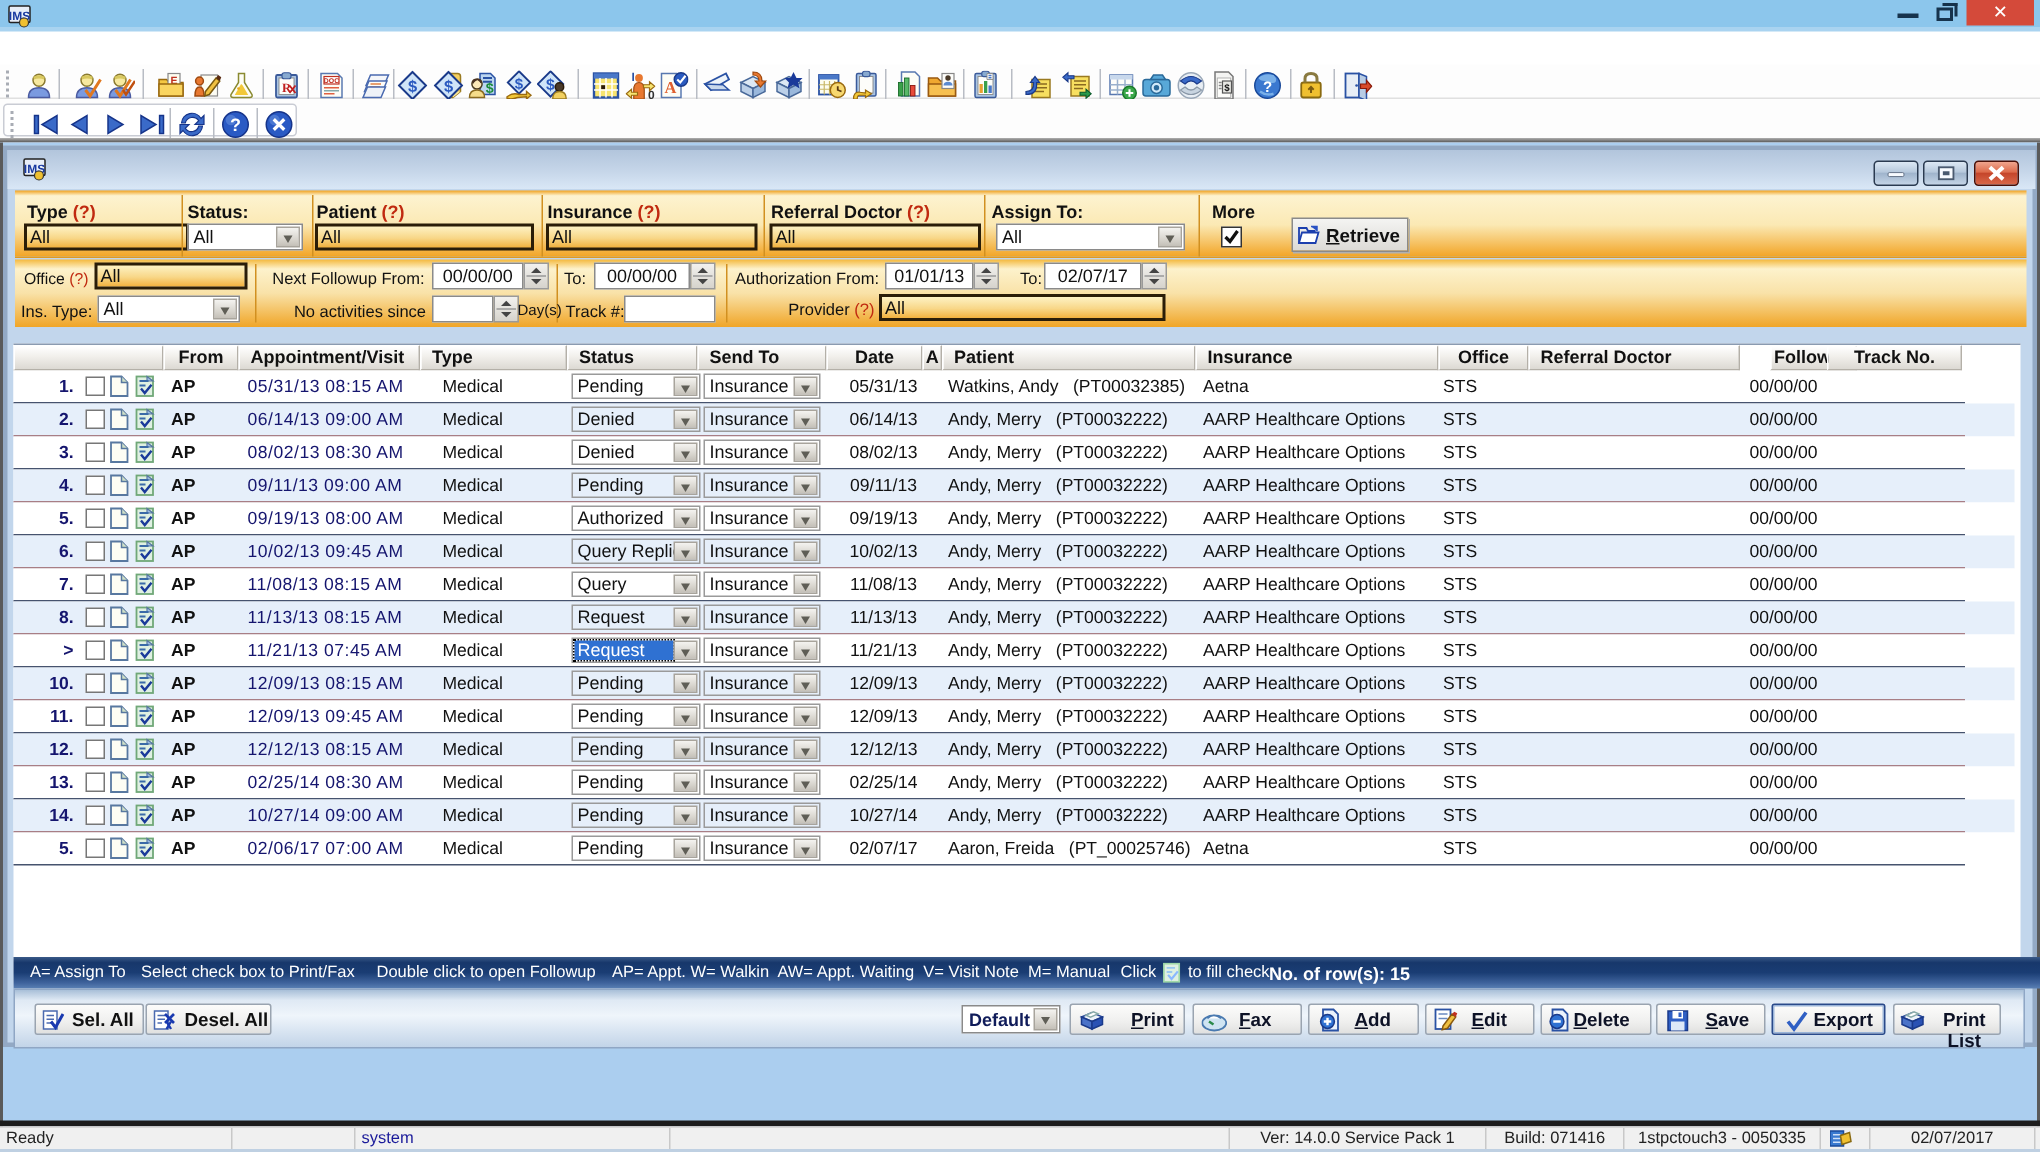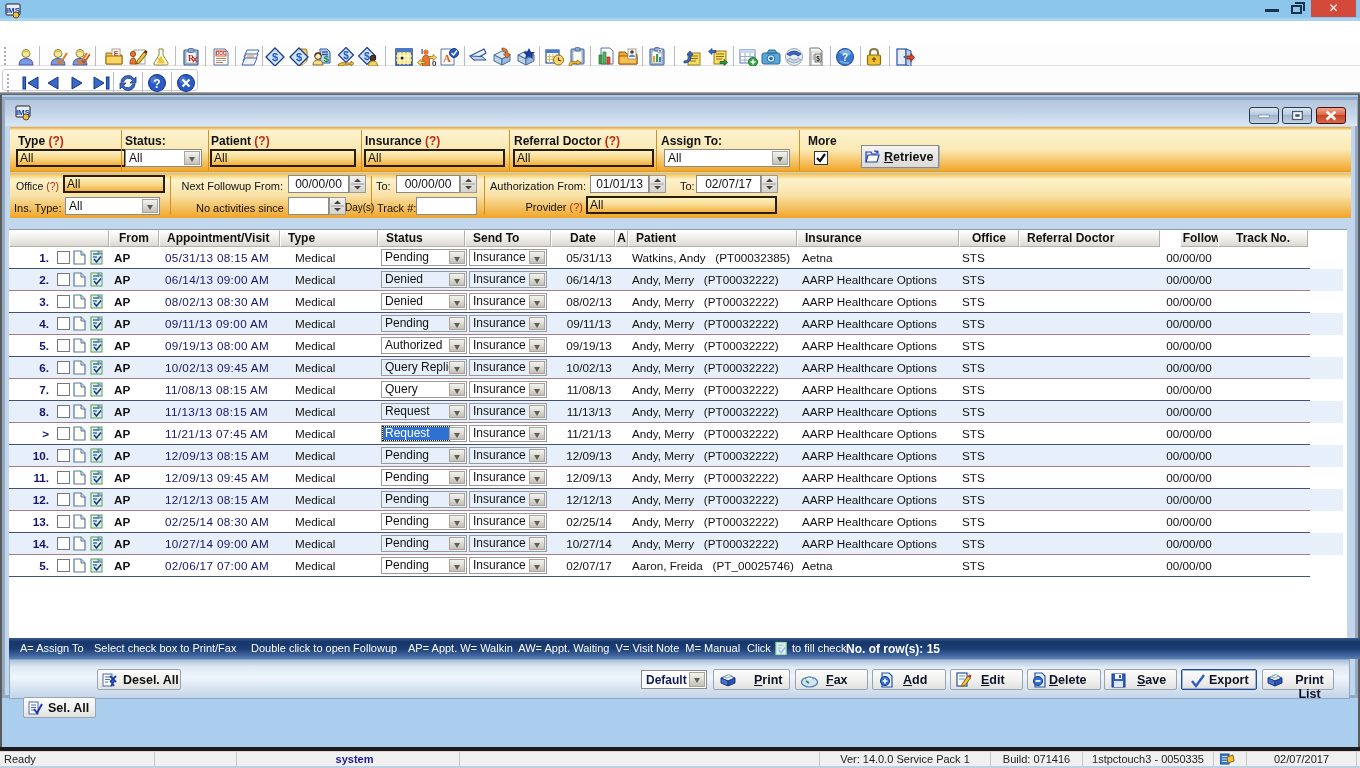--- a/index.html
+++ b/index.html
@@ -911,21 +911,21 @@
         <svg width="13" height="15" viewBox="0 0 14 15" style="position:absolute;left:766px;top:3px">
             <rect x="1" y="1" width="11" height="13" fill="#dff0e2" stroke="#9fd8a8" stroke-width="1.2"></rect>
             <line x1="3" y1="4" x2="9" y2="4" stroke="#9ac8f0" stroke-width="1.4"></line>
             <line x1="3" y1="7" x2="7" y2="7" stroke="#9ac8f0" stroke-width="1.4"></line>
             <path d="M4 9 L6.5 12 L11 6.5" stroke="#8ab8ff" stroke-width="1.6" fill="none"></path>
           </svg>
         <span class="ibt" style="left:783px">to fill check</span>
         <span class="ibt" style="left:837px"><b>No. of row(s): 15</b></span>
       </div>
       <div class="abs" id="btnbar">
-        <div class="btn" style="left:13px;width:73px;margin-top:28px;">
+        <div class="btn" style="left:13px;width:73px;">
           <svg width="15" height="14" viewBox="0 0 15 14" style="position:absolute;left:4px;top:3px">
               <rect x="1" y="1" width="9" height="12" fill="#fff" stroke="#4a6ab0" stroke-width="1"></rect>
               <line x1="3" y1="4" x2="8" y2="4" stroke="#4a6ab0"></line>
               <line x1="3" y1="6.5" x2="8" y2="6.5" stroke="#4a6ab0"></line>
               <line x1="3" y1="9" x2="6" y2="9" stroke="#4a6ab0"></line>
               <path d="M6 8 L9 12 L14 3" stroke="#1a3ab0" stroke-width="2" fill="none"></path>
             </svg>
           <span style="position:absolute;left:24px;top:3px;color:#111">Sel. All</span>
         </div>
         <div class="btn" style="left:87px;width:84px;">
@@ -1011,21 +1011,21 @@
           <span style="position:absolute;left:23px;top:3px">Print List</span>
         </div>
       </div>
     </div>
   </div>
 
   <div class="abs" id="mdibottom"></div>
   <div class="abs" id="statusbar">
     <span class="seg" style="left:0;width:155px">Ready</span>
     <span class="seg" style="left:155px;width:82px"></span>
-    <span class="seg" style="left:250px;width:210px;text-align:center;font-weight:bold;color:#1a1a9a">system</span>
+    <span class="seg" style="left:237px;width:210px;font-weight:normal;color:#1a1a9a">system</span>
     <span class="seg" style="left:447px;width:373px"></span>
     <span class="seg" style="left:820px;width:171px;text-align:center">Ver: 14.0.0 Service Pack 1</span>
     <span class="seg" style="left:991px;width:92px;text-align:center">Build: 071416</span>
     <span class="seg" style="left:1083px;width:131px;text-align:center">1stpctouch3 - 0050335</span>
     <span class="seg" style="left:1214px;width:33px"><svg width="15" height="12" viewBox="0 0 15 12" style="margin-left:2px">
           <rect x="0" y="1" width="9" height="10" fill="#3a7ad0" stroke="#1a4a9a"></rect>
           <line x1="2" y1="3.5" x2="7" y2="3.5" stroke="#cfe0f8"></line>
           <line x1="2" y1="6" x2="7" y2="6" stroke="#cfe0f8"></line>
           <line x1="2" y1="8.5" x2="7" y2="8.5" stroke="#cfe0f8"></line>
           <path d="M7 4 L13 2 L14 8 L8 10 Z" fill="#f0c030" stroke="#8a6a10"></path>

